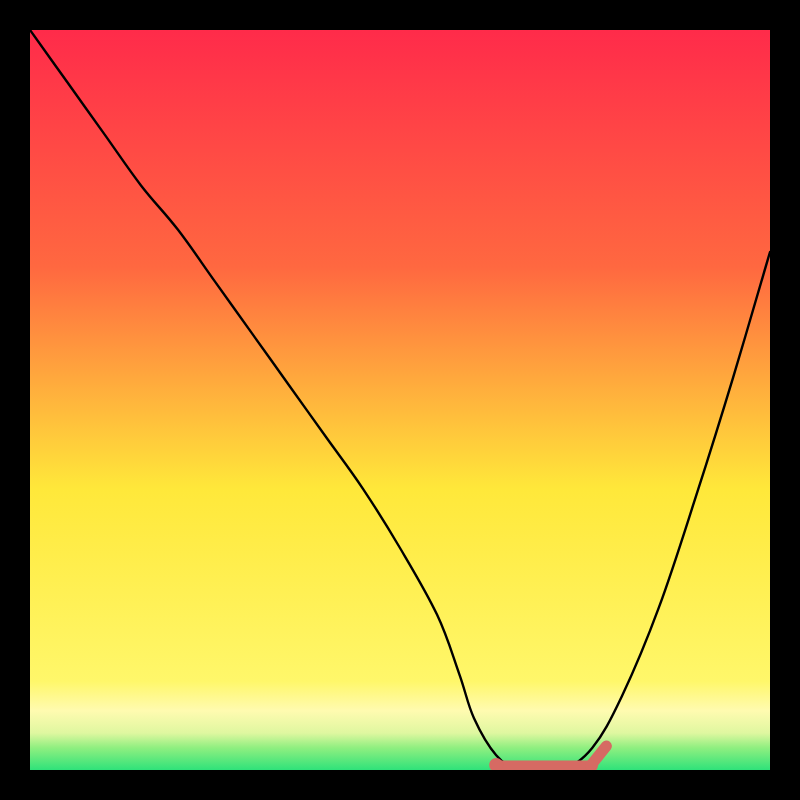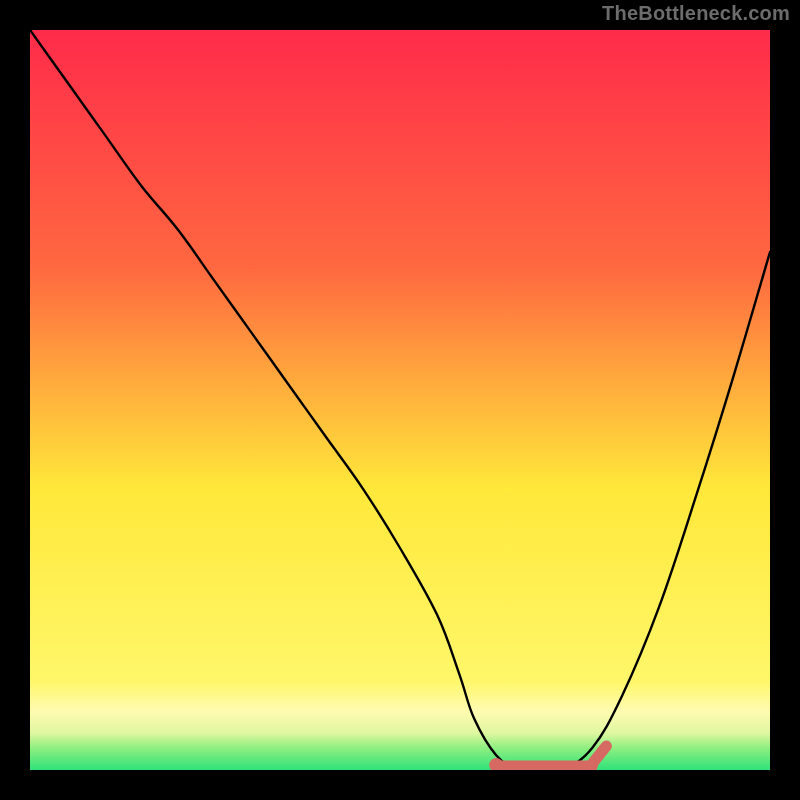--- a/index.html
+++ b/index.html
@@ -39,21 +39,20 @@
     position: absolute;
     left: 0;
     top: 0;
   }
 </style>
 </head>
 <body>
 
 <div class="frame">
 
-  <div class="attribution">TheBottleneck.com</div>
 
   <div class="plot-outer">
     <svg width="740" height="740" viewBox="0 0 740 740">
       <defs>
         <linearGradient id="bgGrad" x1="0" y1="0" x2="0" y2="1">
           <stop id="g0" offset="0%" stop-color="#ff2b4a"></stop>
           <stop id="g1" offset="32%" stop-color="#ff6840"></stop>
           <stop id="g2" offset="62%" stop-color="#ffe83a"></stop>
           <stop id="g3" offset="88%" stop-color="#fff76a"></stop>
           <stop id="g4" offset="92%" stop-color="#fffbb0"></stop>

